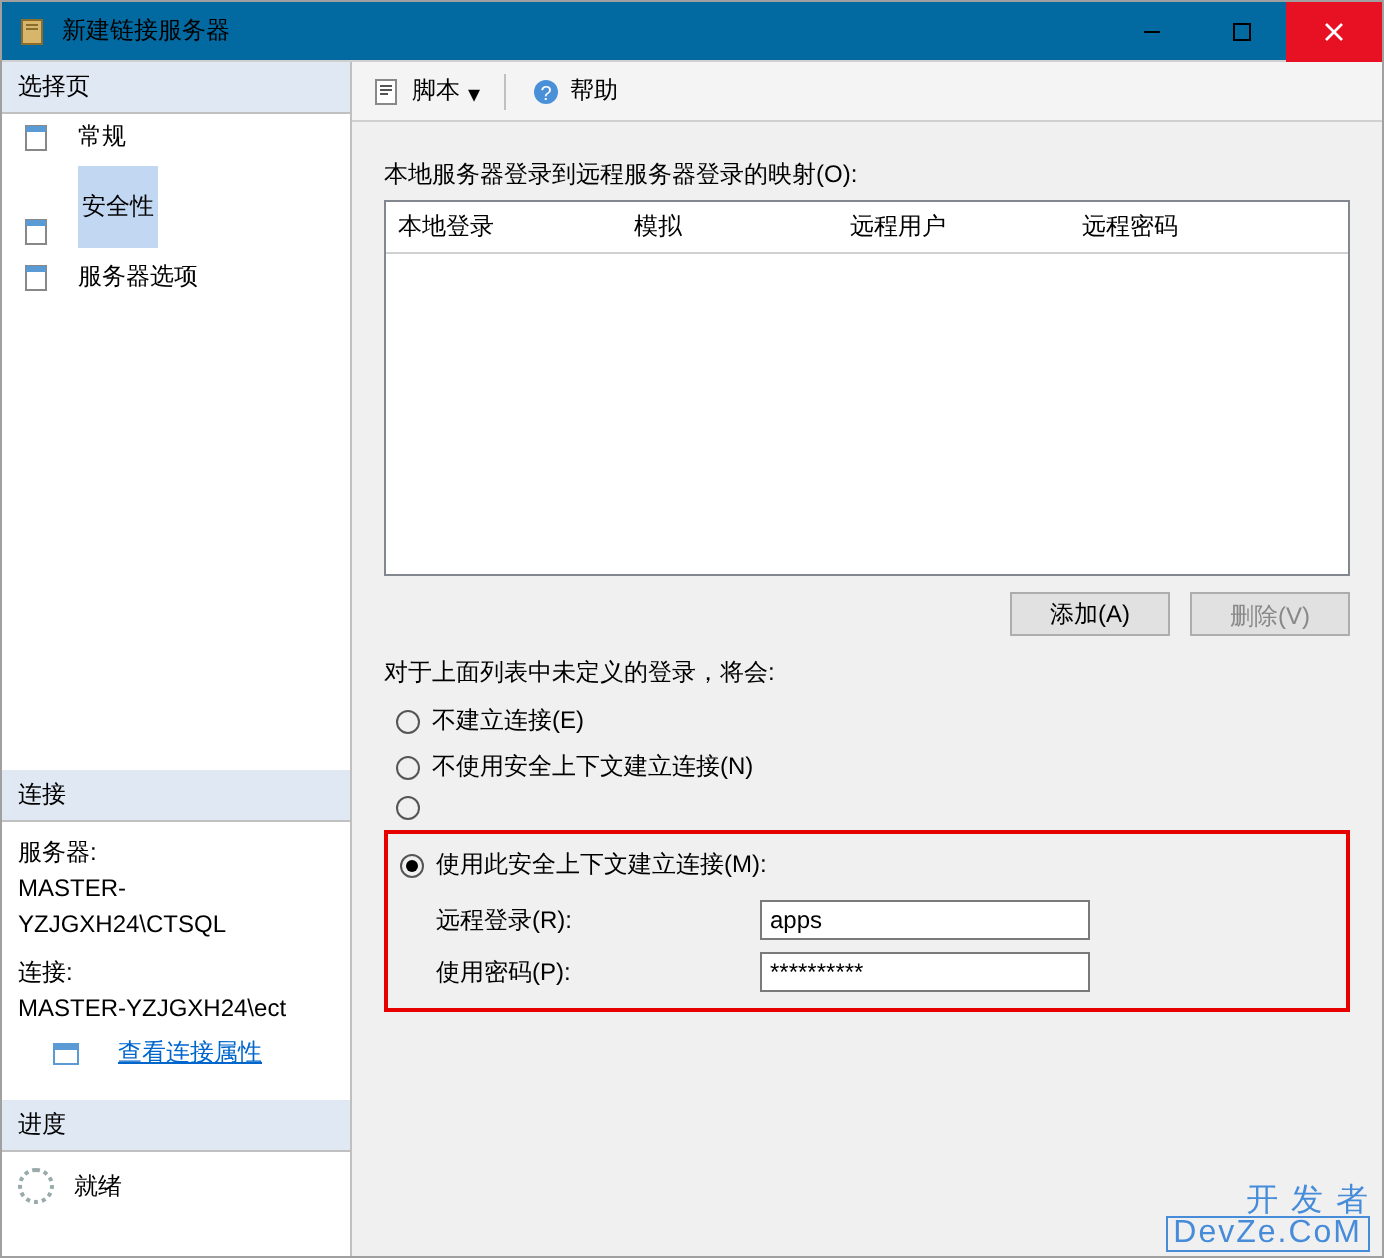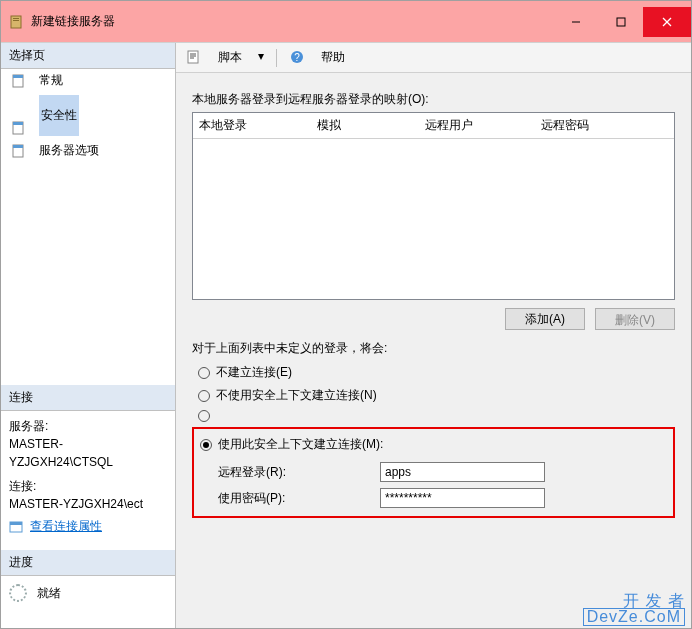--- a/index.html
+++ b/index.html
@@ -1,39 +1,39 @@
 <!DOCTYPE html>
 <html><head>
 <meta charset="utf-8">
 <style>
   * { box-sizing: border-box; }
   html, body { margin:0; padding:0; font-family: "Microsoft YaHei", "Segoe UI", sans-serif; font-size:12px; color:#000; }
   .window { width:692px; height:629px; background:#fff; border:1px solid #a0a0a0; position:relative; display:flex; flex-direction:column; overflow:hidden; }
-  .titlebar { height:42px; background:#fca5a5; display:flex; align-items:center; border-bottom:1px solid #d0d0d0; }
+  .titlebar { height:30px; background:#0369a1; display:flex; align-items:center; border-bottom:1px solid #d0d0d0; }
   .title-icon { width:16px; height:16px; margin:0 6px 0 8px; }
   .title-text { flex:none; }
   .title-spacer { flex:1; }
   .win-btn { width:45px; height:30px; display:flex; align-items:center; justify-content:center; }
   .win-btn.close { background:#e81123; color:#fff; width:48px; }
   .win-btn svg { width:10px; height:10px; }
   .body { flex:1; display:flex; min-height:0; }
   .sidebar { width:175px; background:#fff; border-right:1px solid #c0c0c0; display:flex; flex-direction:column; }
   .section-head { background:#dfe8f3; padding:4px 8px; font-weight:normal; border-bottom:1px solid #c0c0c0; }
   .nav-item { display:flex; align-items:flex-end; padding:3px 6px 3px 10px; gap:12px; cursor:default; }
   .nav-item .nicon { width:16px; height:16px; flex:none; }
   .nav-item.selected span.lbl { background:#c2d8f2; padding:12px 2px; }
   .sidebar-fill { flex:1; }
   .conn-block { padding:6px 8px 2px 8px; line-height:1.5; }
   .link { color:#0066cc; text-decoration:underline; cursor:pointer; }
-  .link-row { display:flex; align-items:center; gap:6px; padding:3px 7px; }
+  .link-row { display:flex; align-items:center; gap:18px; padding:3px 24px; }
   .progress-block { padding:8px 8px; display:flex; align-items:center; gap:10px; }
   .spinner { width:18px; height:18px; border:2px dotted #9aa; border-radius:50%; }
   .main { flex:1; display:flex; flex-direction:column; position:relative; min-width:0; background:#f0f0f0; }
   .toolbar { height:30px; background:#f4f4f4; border-bottom:1px solid #d0d0d0; display:flex; align-items:center; gap:6px; padding:0 6px; }
-  .tb-btn { display:flex; align-items:flex-start; gap:16px; padding:2px 4px; }
+  .tb-btn { display:flex; align-items:flex-end; gap:4px; padding:2px 4px; }
   .tb-sep { width:1px; height:18px; background:#c0c0c0; margin:0 2px; }
   .content { flex:1; padding:12px 16px 8px 16px; overflow:hidden; position:relative; background:#f0f0f0; }
   .lbl-line { margin:6px 0 4px 0; }
   .grid-wrap { border:1px solid #828790; background:#fff; height:188px; display:flex; flex-direction:column; }
   .grid-head { display:flex; border-bottom:1px solid #d0d0d0; }
   .grid-head .col { padding:4px 6px; font-weight:normal; }
   .col0 { width:118px; } .col1 { width:108px; } .col2 { width:116px; } .col3 { flex:1; }
   .grid-body { flex:1; }
   .btn-row { display:flex; justify-content:flex-end; gap:10px; margin:8px 0 10px 0; }
   .btn { min-width:80px; height:22px; border:1px solid #adadad; background:#e1e1e1; display:inline-flex; align-items:center; justify-content:center; padding:0 10px; }

